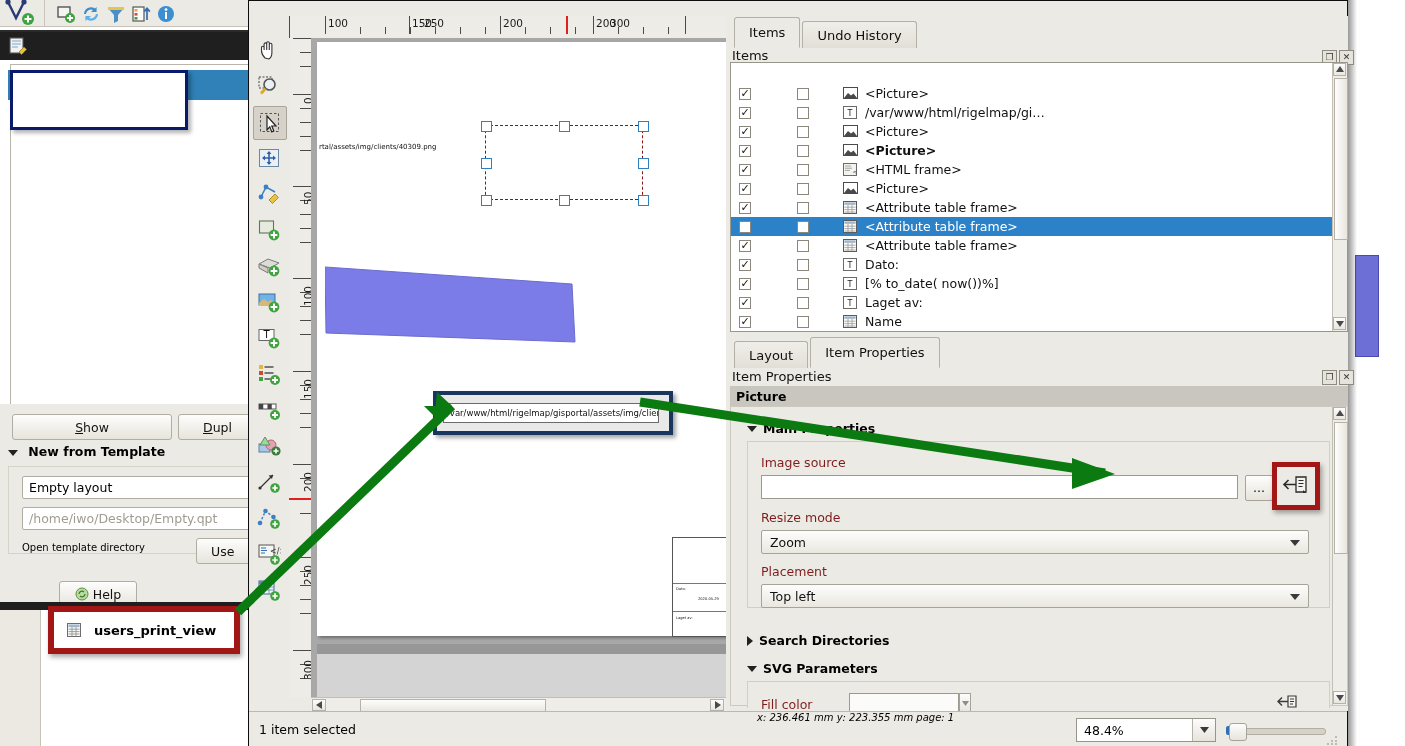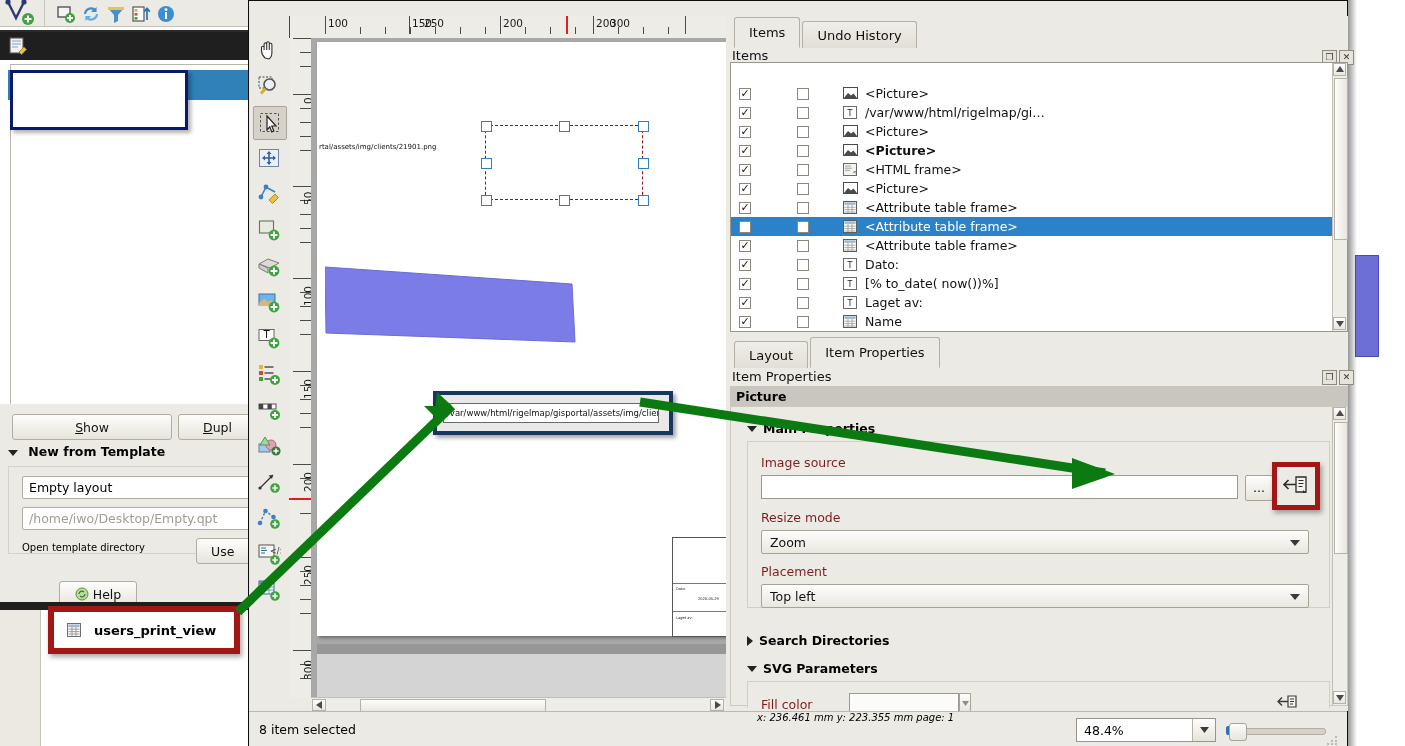--- a/index.html
+++ b/index.html
@@ -464,21 +464,21 @@
 <div class="rlblv" style="left:302px;top:104px;">0</div>
 <div class="rlblv" style="left:302px;top:205px;">50</div>
 <div class="rlblv" style="left:302px;top:306px;">100</div>
 <div class="rlblv" style="left:302px;top:399px;">150</div>
 <div class="rlblv" style="left:302px;top:492px;">200</div>
 <div class="rlblv" style="left:302px;top:585px;">250</div>
 <div class="rlblv" style="left:302px;top:680px;">300</div>
 
 <div id="canvas-area">
   <div id="page">
-    <div id="canvas-frame-text">rtal/assets/img/clients/21901.png</div>
+    <div id="canvas-frame-text">rtal/assets/img/clients/40309.png</div>
 
     <div id="blue-poly">
       <svg width="255" height="80" viewBox="0 0 255 80">
         <polygon points="0,1 247,18 250,76 1,67" fill="#7b7ce8" stroke="#6b6cd0" stroke-width="1"></polygon>
       </svg>
     </div>
 
     <div id="dashed-item">
       <div class="handle" style="left:-5px;top:-5px;"></div>
       <div class="handle" style="left:73px;top:-5px;"></div>
@@ -822,21 +822,21 @@
   <svg width="26" height="22" viewBox="0 0 26 22">
     <path d="M14 3h10v15H14z" fill="#f3f2ee" stroke="#2b2b2b" stroke-width="1.3"></path>
     <path d="M16.5 6.5h5M16.5 9.5h5M16.5 12.5h4" stroke="#2b2b2b" stroke-width="1.1"></path>
     <path d="M14 10.5H3M6.5 6L2 10.5 6.5 15" stroke="#2b2b2b" stroke-width="1.6" fill="none"></path>
     <path d="M21 16l3 3-3 0z" fill="#2b2b2b"></path>
   </svg>
 </div>
 <div id="redbox-dd"></div>
 
 <div id="statusbar">
-  <div id="status-left">8 item selected</div>
+  <div id="status-left">1 item selected</div>
   <div id="status-coords">x: 236.461 mm  y: 223.355 mm  page: 1</div>
   <div id="zoom-combo">
     <span>48.4%</span>
     <span id="zoom-combo-btn">
       <svg width="9" height="6" viewBox="0 0 9 6">
           <path d="M0 0h9L4.5 6z" fill="#3a3a3a"></path>
         </svg>
     </span>
   </div>
   <div id="zoom-slider"></div>

